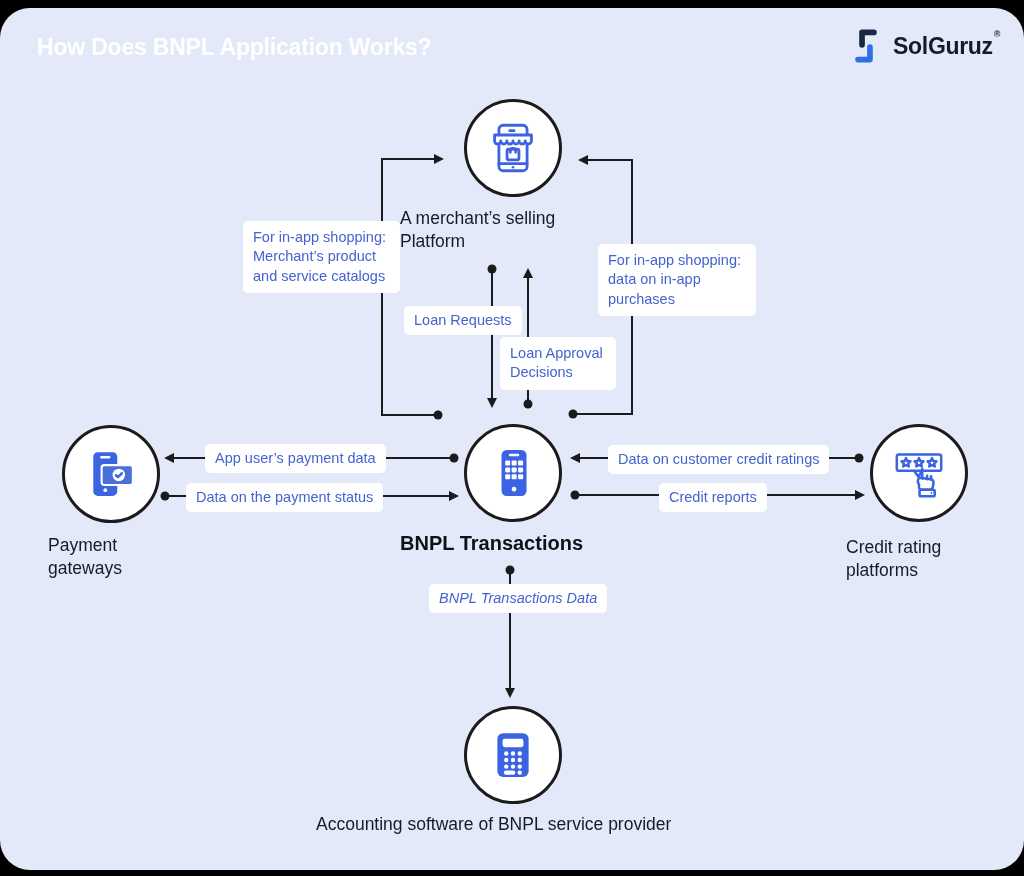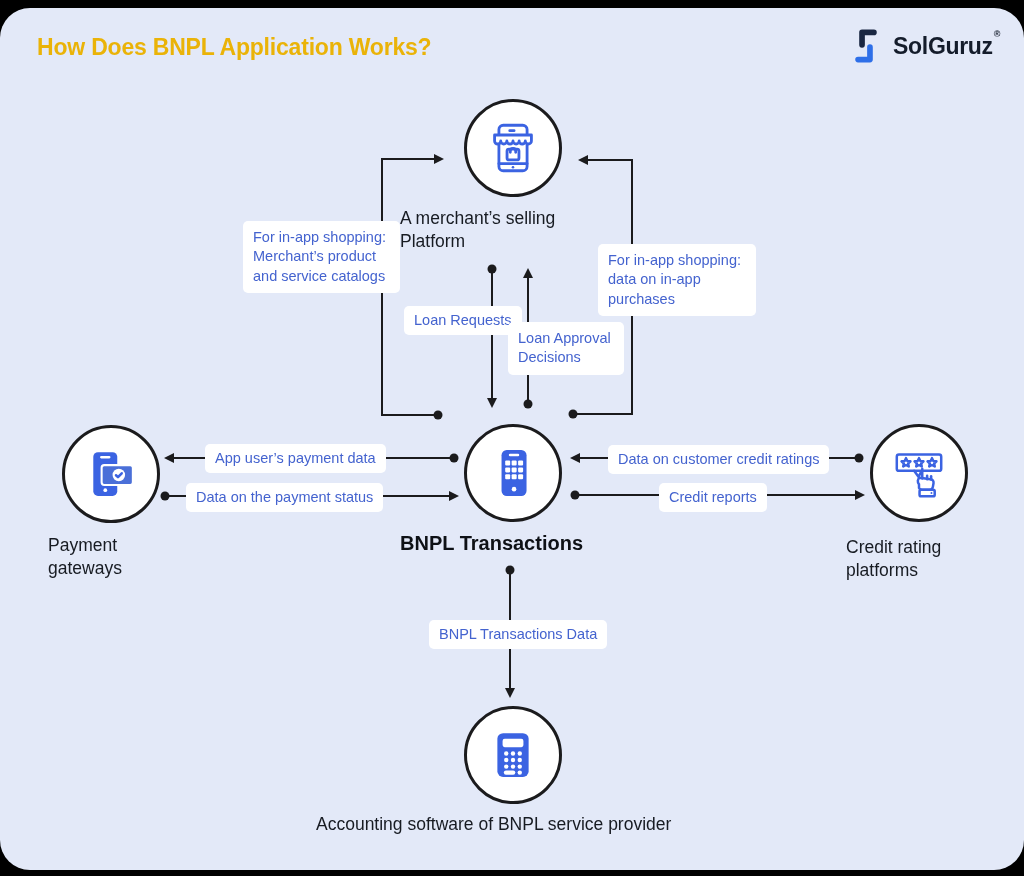--- a/index.html
+++ b/index.html
@@ -1,19 +1,19 @@
 <!DOCTYPE html>
 <html><head>
 <meta charset="utf-8">
 <style>
   html,body{margin:0;padding:0;background:#000;}
   body{font-family:"Liberation Sans","DejaVu Sans",sans-serif;}
   .canvas{position:relative;width:1024px;height:876px;overflow:hidden;background:#000;}
   .card{position:absolute;left:0;right:0;top:8px;bottom:6px;background:#E3E9F8;border-radius:30px;}
-  .title{position:absolute;left:37px;top:34px;font-size:23px;font-weight:bold;color:#eab308;letter-spacing:-0.2px;}
+  .title{position:absolute;left:37px;top:34px;font-size:23px;font-weight:bold;color:#ffffff;letter-spacing:-0.2px;}
   .logo{position:absolute;left:851px;top:29px;display:flex;align-items:center;gap:12px;}
   .logo-text{font-size:23px;font-weight:bold;color:#141C2B;letter-spacing:-0.3px;}
   .logo-reg{font-size:9px;color:#141C2B;vertical-align:super;position:relative;top:-8px;margin-left:1px;}
   svg.wires{position:absolute;left:0;top:0;z-index:1;}
   .node{position:absolute;width:92px;height:92px;border:3px solid #1B1B1D;border-radius:50%;
         background:#FFFFFF;display:flex;align-items:center;justify-content:center;z-index:2;}
   .node-label{position:absolute;z-index:2;color:#171B22;font-size:17.5px;font-weight:500;
               line-height:1.32;text-align:left;}
   .node-label.bold{font-weight:bold;font-size:20px;color:#0E1116;}
   .pill{position:absolute;z-index:3;background:#ffffff;border-radius:5px;color:#4463CF;
@@ -149,20 +149,20 @@
         <circle cx="30.5" cy="35.1" r="2.1"></circle>
         <rect x="15.2" y="38.8" width="11" height="4.2" rx="2.1"></rect>
         <circle cx="30.5" cy="40.9" r="2.1"></circle>
       </g>
     </svg>
   </div>
   <div class="node-label" style="left:316px;top:813px;width:400px;">Accounting software of BNPL service provider</div>
 
   <div class="pill multi" style="left:243px;top:221px;width:137px;">For in-app shopping: Merchant’s product and service catalogs</div>
   <div class="pill" style="left:404px;top:294px;margin-top:12px;">Loan Requests</div>
-  <div class="pill multi" style="left:500px;top:322px;width:96px;margin-left:8px;">Loan Approval Decisions</div>
+  <div class="pill multi" style="left:500px;top:337px;width:96px;">Loan Approval Decisions</div>
   <div class="pill multi" style="left:598px;top:244px;width:138px;">For in-app shopping: data on in-app purchases</div>
   <div class="pill" style="left:205px;top:444px;">App user’s payment data</div>
   <div class="pill" style="left:186px;top:483px;">Data on the payment status</div>
   <div class="pill" style="left:608px;top:445px;">Data on customer credit ratings</div>
   <div class="pill" style="left:659px;top:483px;">Credit reports</div>
-  <div class="pill" style="left:429px;top:620px;">BNPL Transactions Data</div>
+  <div class="pill" style="left:429px;top:584px;font-style:italic;">BNPL Transactions Data</div>
 </div>
 
 </body></html>

